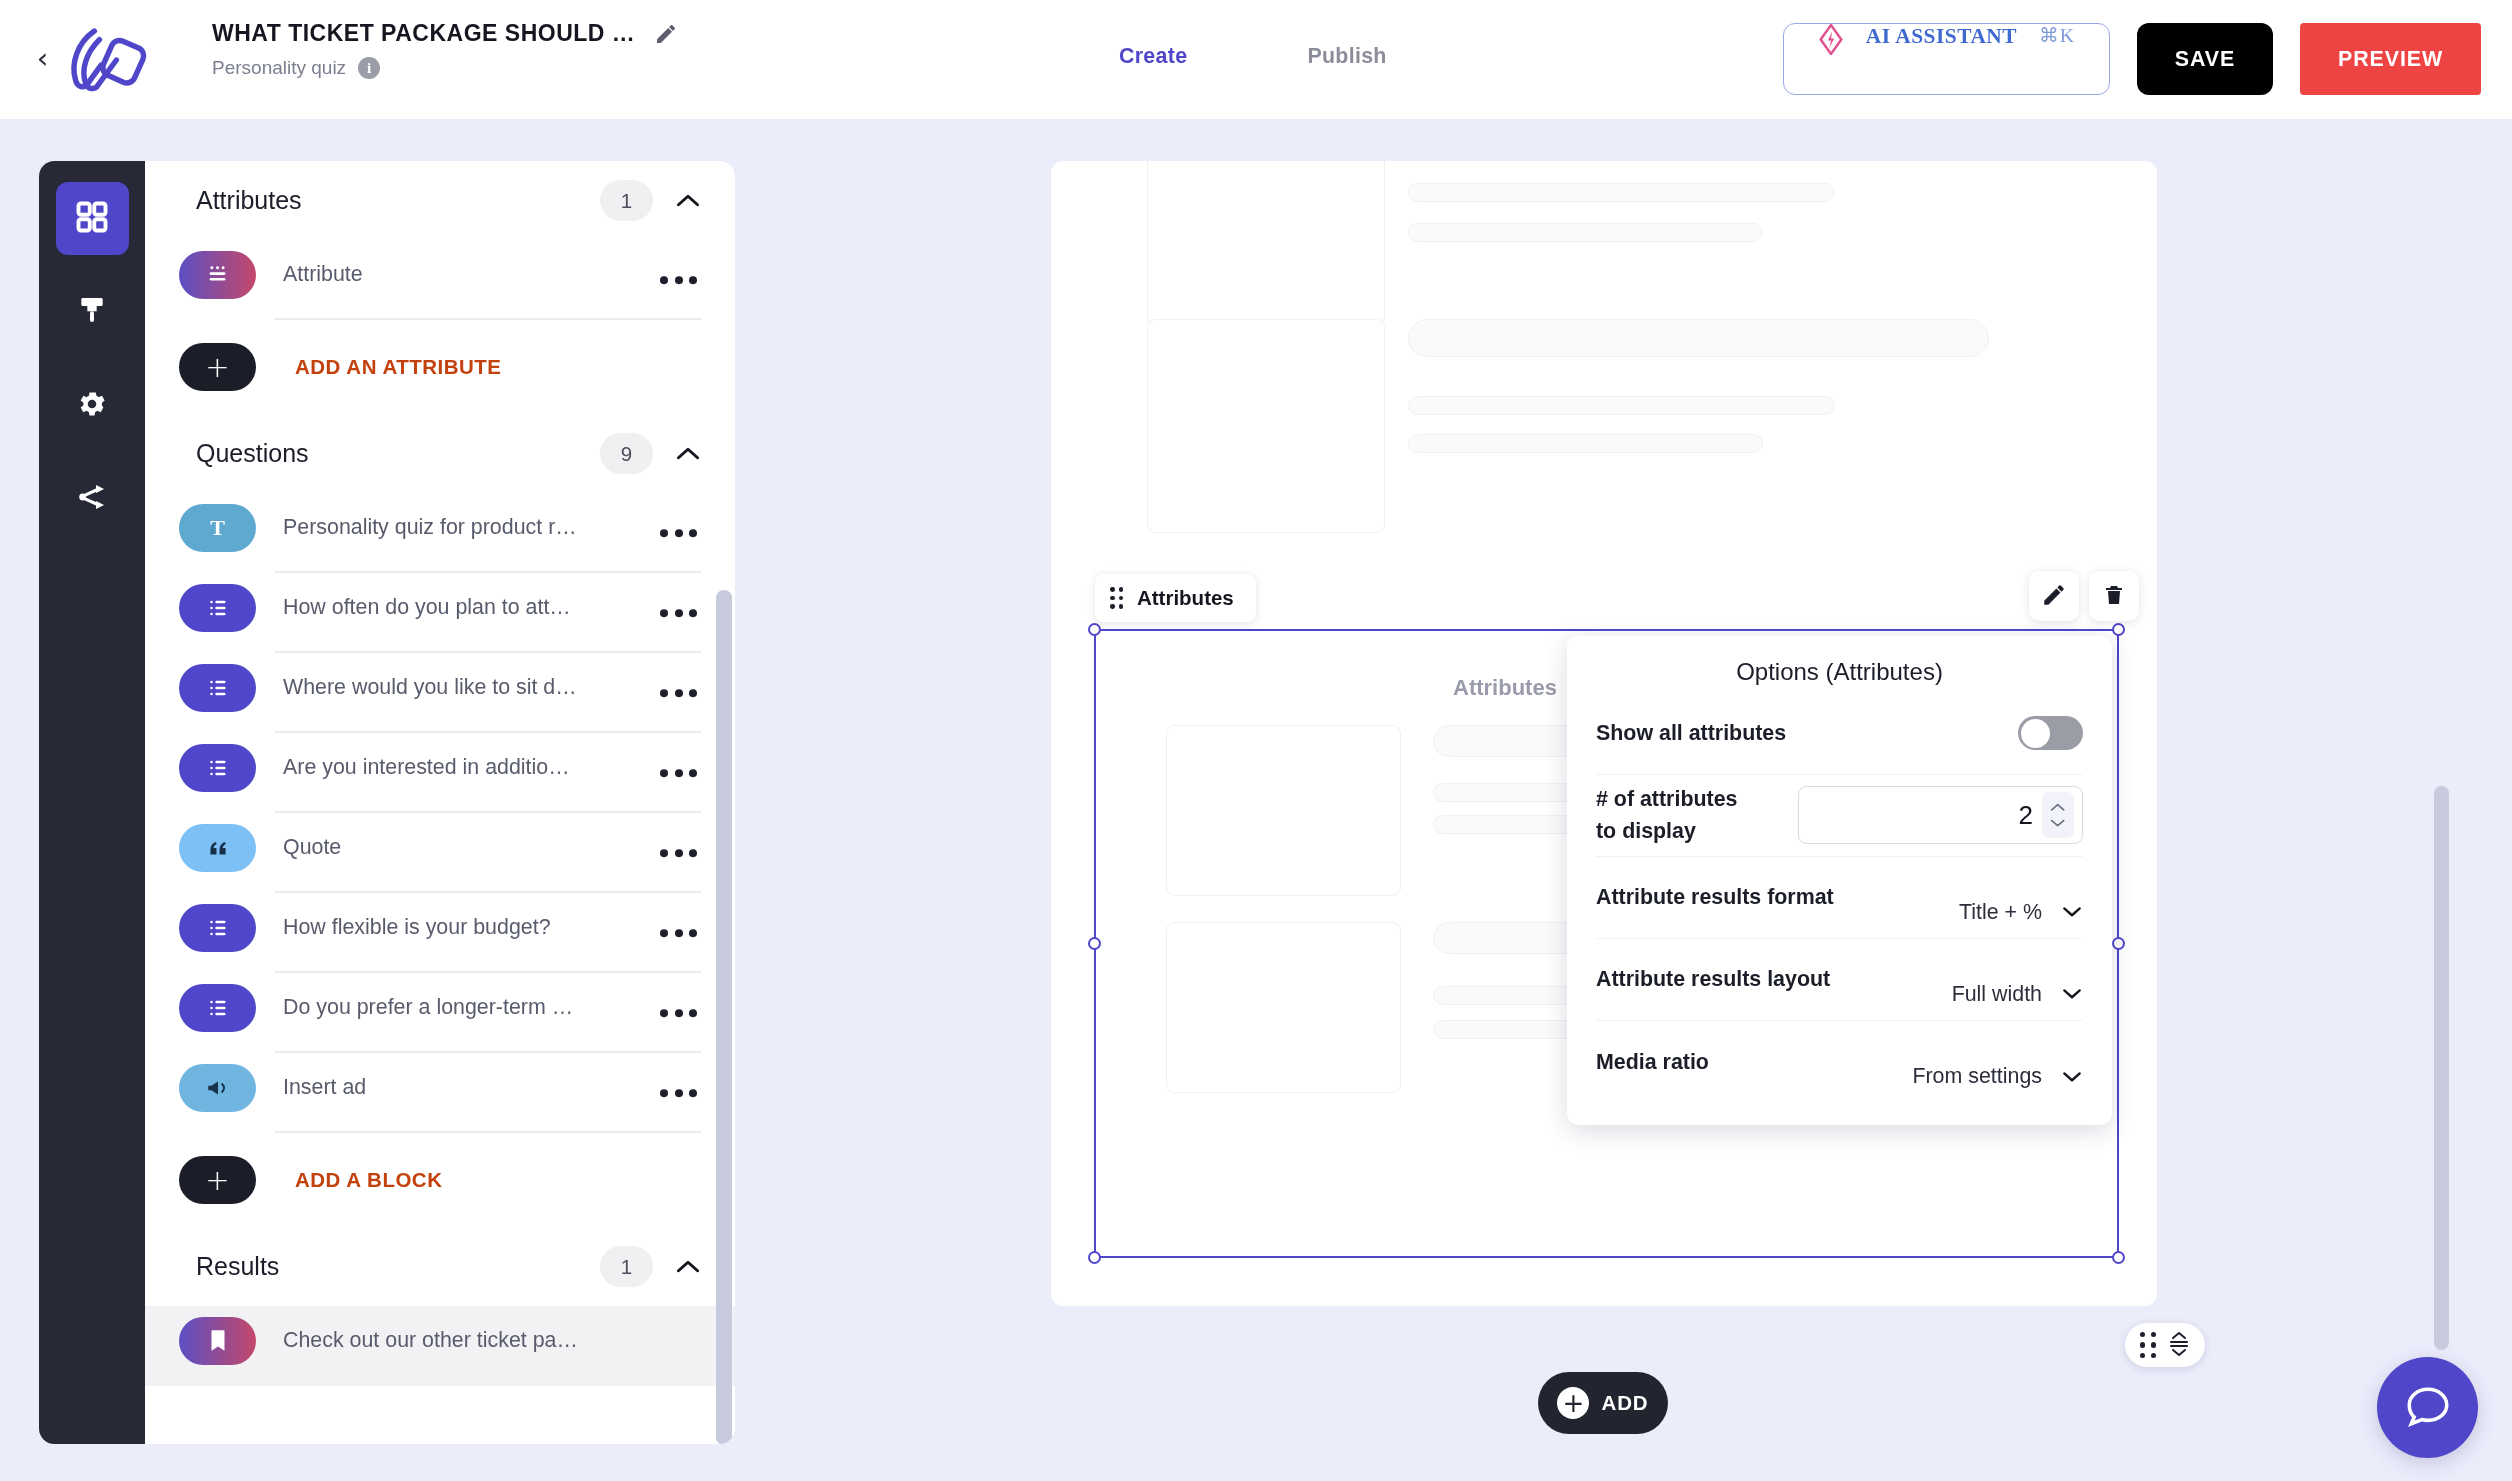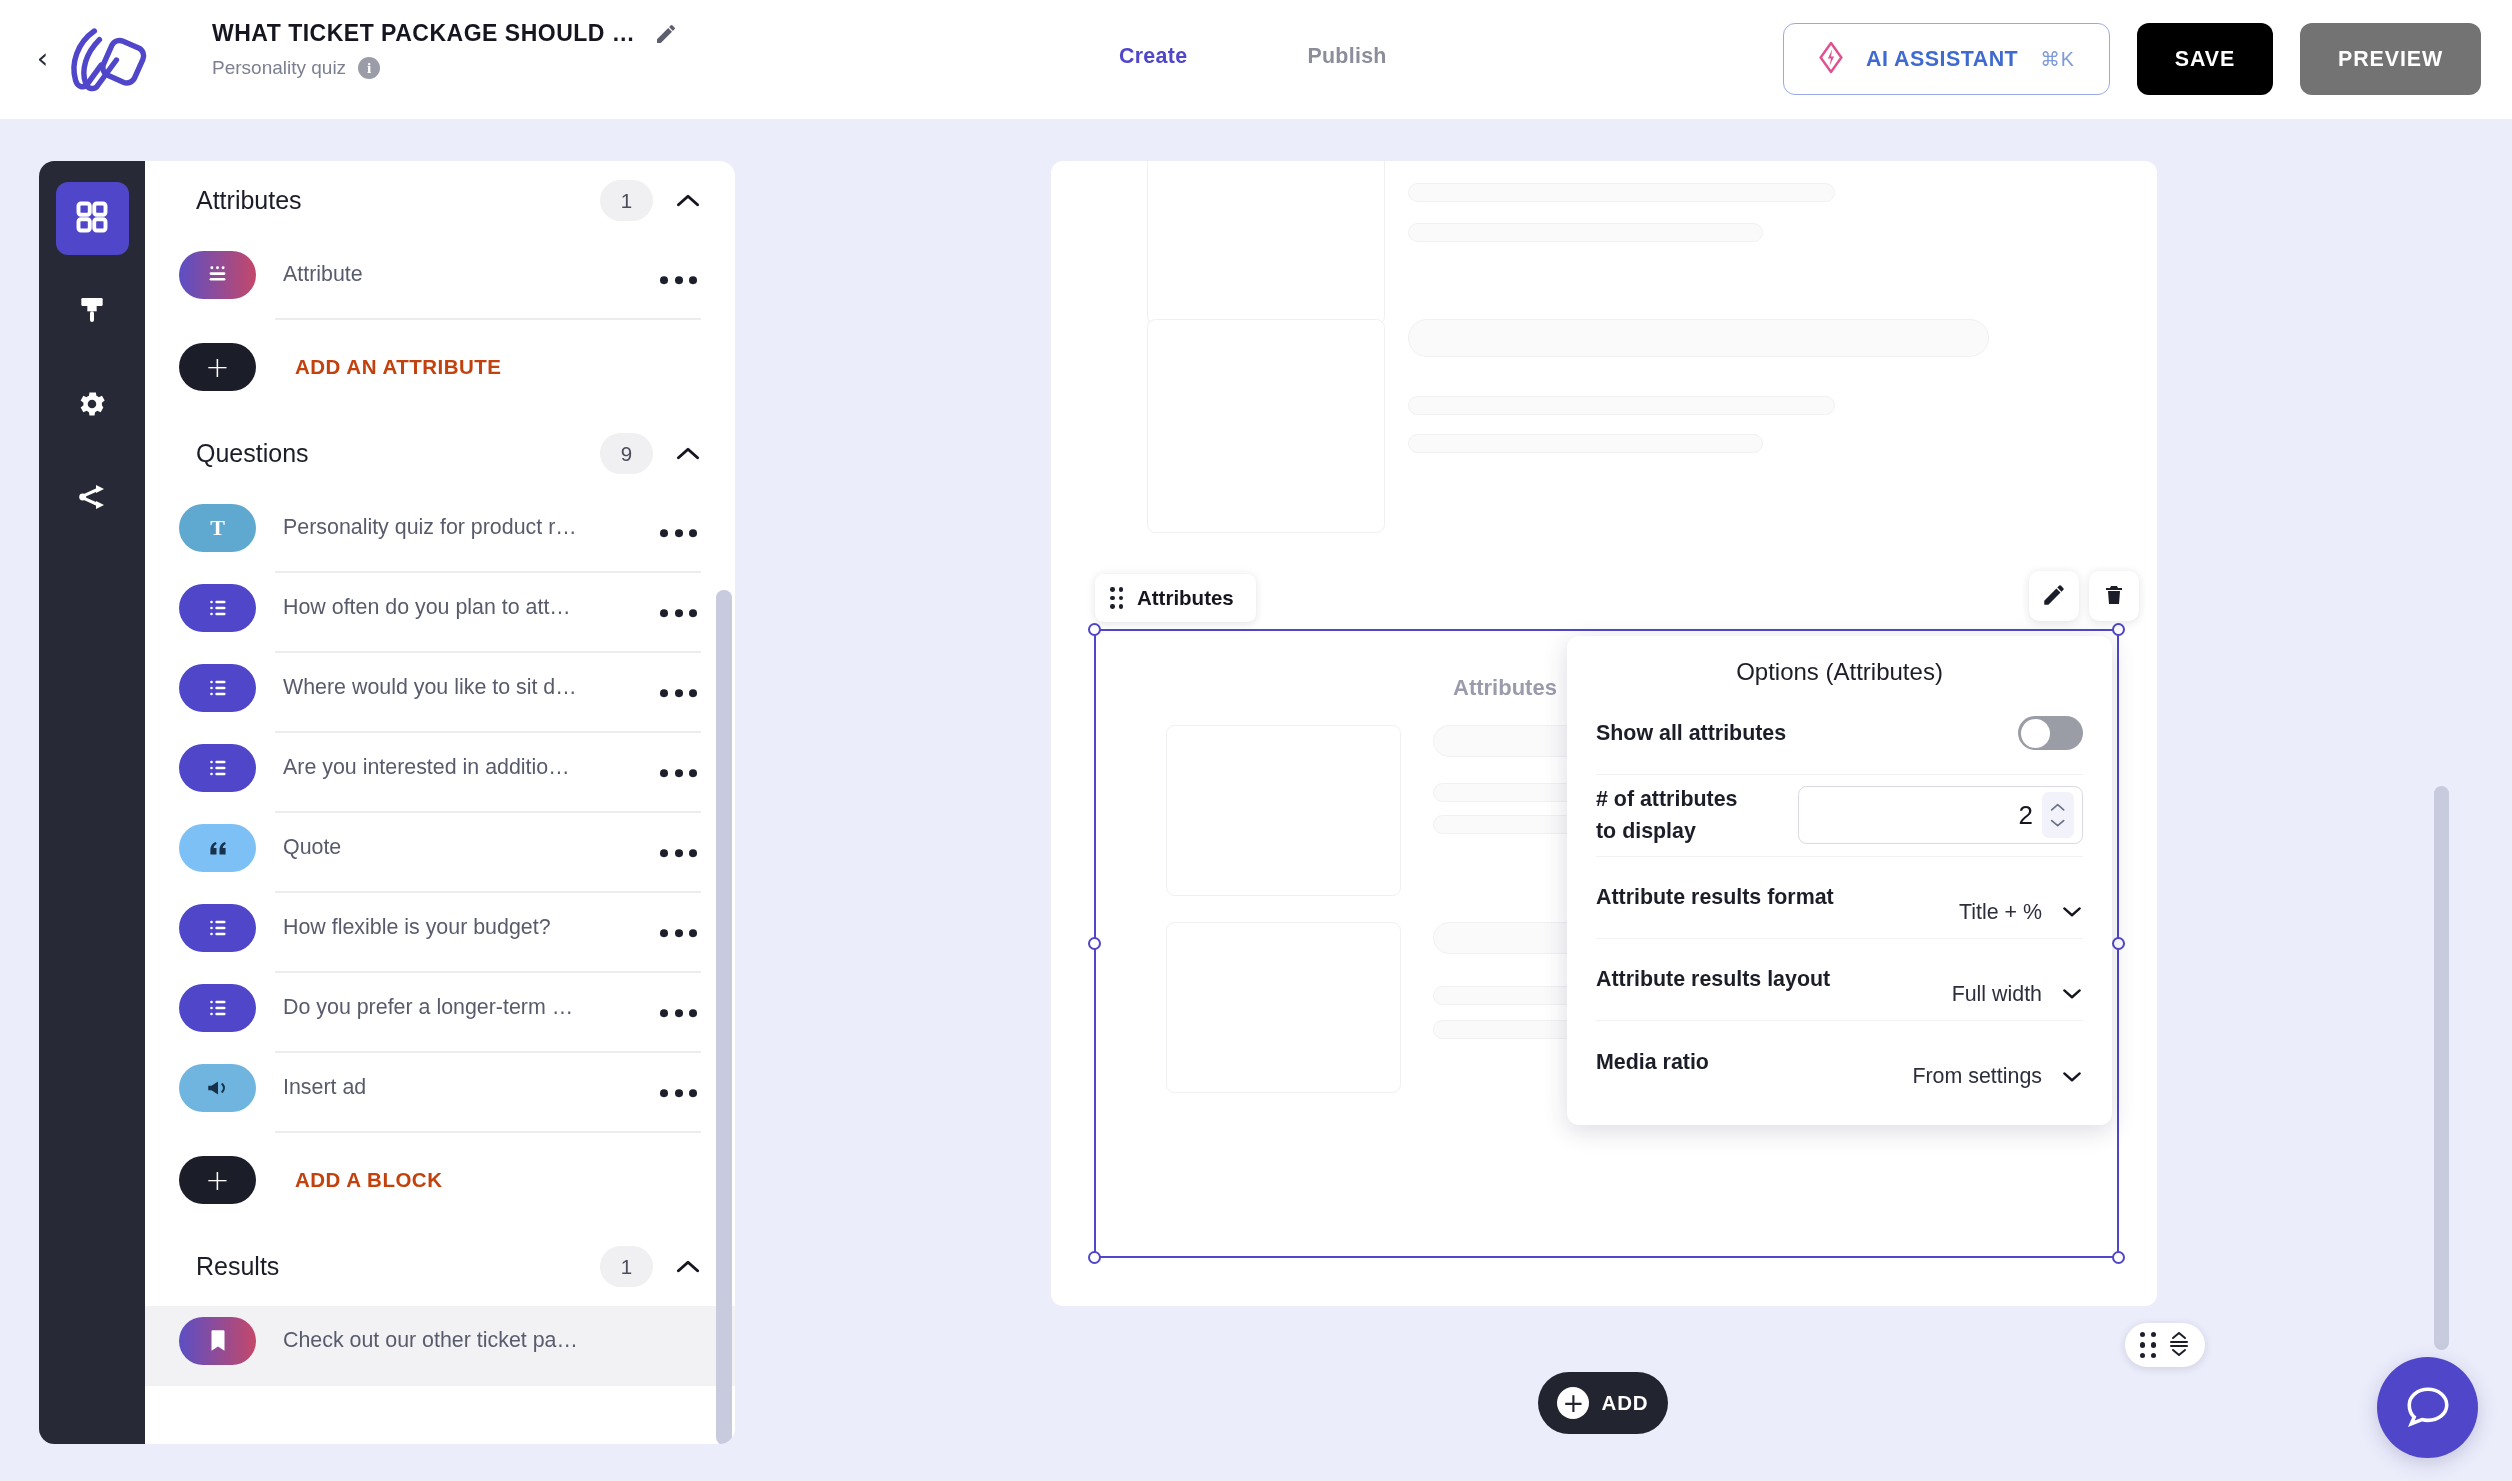--- a/index.html
+++ b/index.html
@@ -47,33 +47,33 @@
   }
   .nav-tab { font-size: 21.4px; font-weight: bold; color: #8b8d9b; cursor: pointer; letter-spacing: 0.3px; }
   .nav-tab.active { color: #4f46c9; }
   .header-right {
     position: absolute; right: 31px; top: 23px;
     display: flex; align-items: center; gap: 27px;
   }
   .ai-btn {
     height: 72px; padding: 0 34px; border-radius: 12px;
     border: 1.7px solid #9aa8e8; background: #fff;
-    display: flex; align-items: center; gap: 22px; cursor: pointer;
+    display: flex; align-items: flex-start; gap: 22px; cursor: pointer; font-family: Liberation Serif, serif;
   }
   .ai-label { font-size: 21.4px; font-weight: bold; color: #3f6ad0; letter-spacing: 0.5px; }
   .ai-kbd { font-size: 19.7px; color: #7e9ad8; letter-spacing: 0.9px; }
   .btn-save {
     height: 72px; padding: 8px 38px; border-radius: 12px;
     background: #000; color: #fff; border: none;
     font-size: 21.4px; font-weight: bold; letter-spacing: 0.9px; cursor: pointer;
     font-family: "Liberation Sans", sans-serif;
   }
   .btn-preview {
-    height: 72px; padding: 0 38px; border-radius: 12px;
-    background: #737373; color: #fff; border: none;
+    height: 72px; padding: 0 38px; border-radius: 4px;
+    background: #ef4444; color: #fff; border: none;
     font-size: 21.4px; font-weight: bold; letter-spacing: 0.9px; cursor: pointer;
     font-family: "Liberation Sans", sans-serif;
   }
 
   
   .rail {
     position: absolute; left: 39px; top: 161px;
     width: 106px; height: 1283px;
     background: #272936; border-radius: 15.4px 0 0 15.4px;
     display: flex; flex-direction: column; align-items: center;

